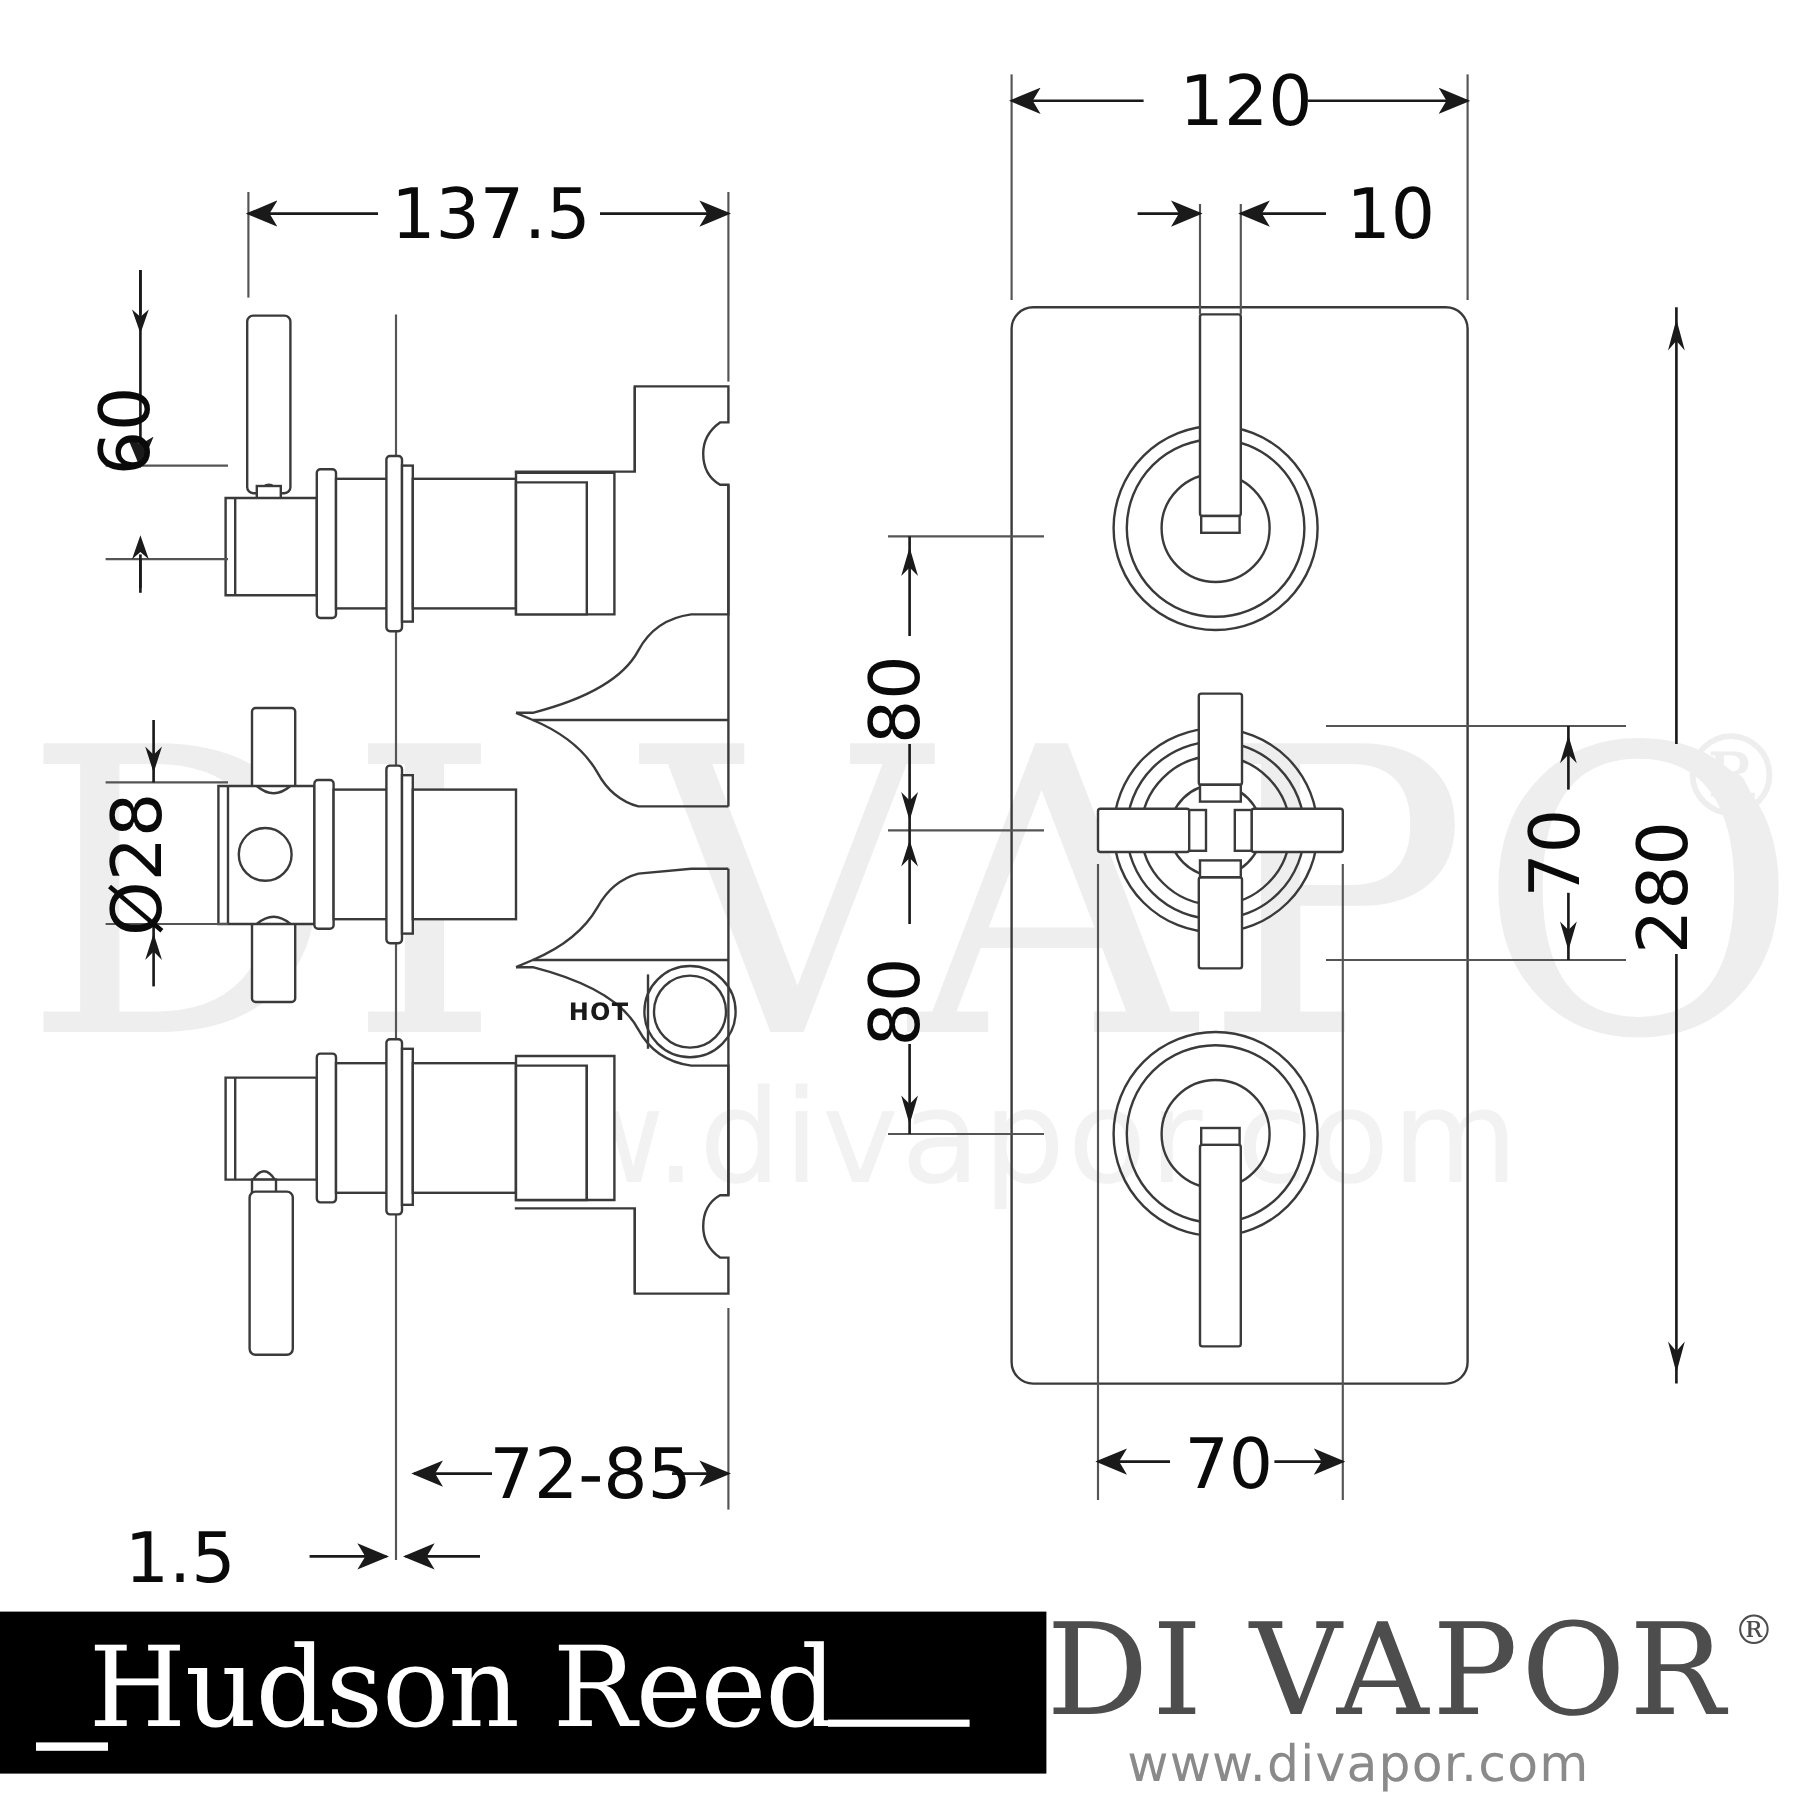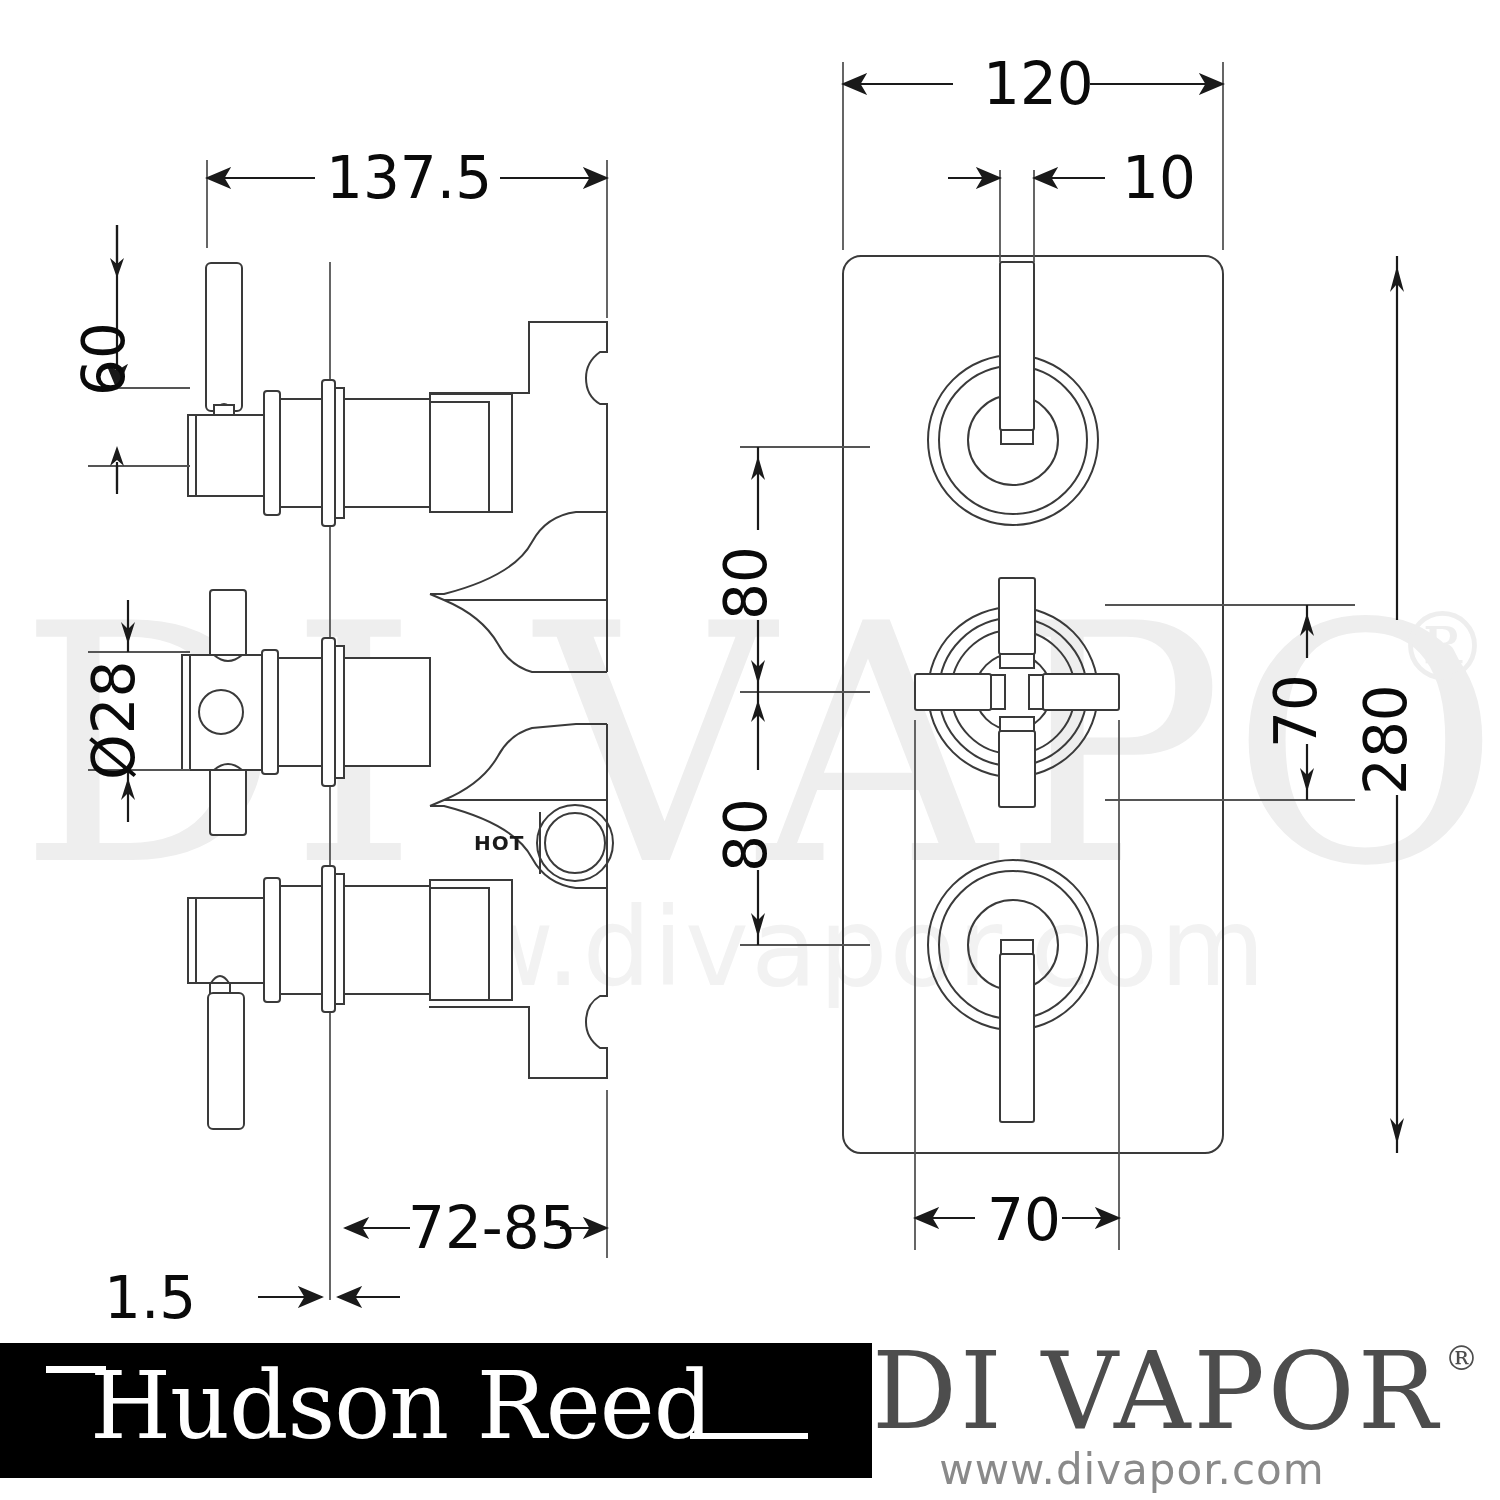--- a/index.html
+++ b/index.html
@@ -60,22 +60,22 @@
   .arrowhead { fill: #1a1a1a; stroke: none; }
 
   
   #footer { position: absolute; left: 0; top: 1343px; width: 1500px; height: 157px; }
   #hr-logo-box {
     position: absolute; left: 0; top: 0; width: 872px; height: 135px;
     background: #000000;
     display: flex; align-items: center;
   }
   #hr-logo-inner {
-    display: flex; align-items: flex-start; width: 100%;
-    padding-left: 46px; box-sizing: border-box;
+    display: flex; align-items: flex-end; width: 100%;
+    padding-left: 30px; box-sizing: border-box;
   }
   #hr-dash {
     width: 60px; height: 7px; background: #ffffff; margin-right: -16px;
     position: relative; top: 2px; z-index: 2;
   }
   #hr-name {
     color: #ffffff;
     font-family: "DejaVu Serif", "Liberation Serif", serif;
     font-size: 93px;
     line-height: 1;

